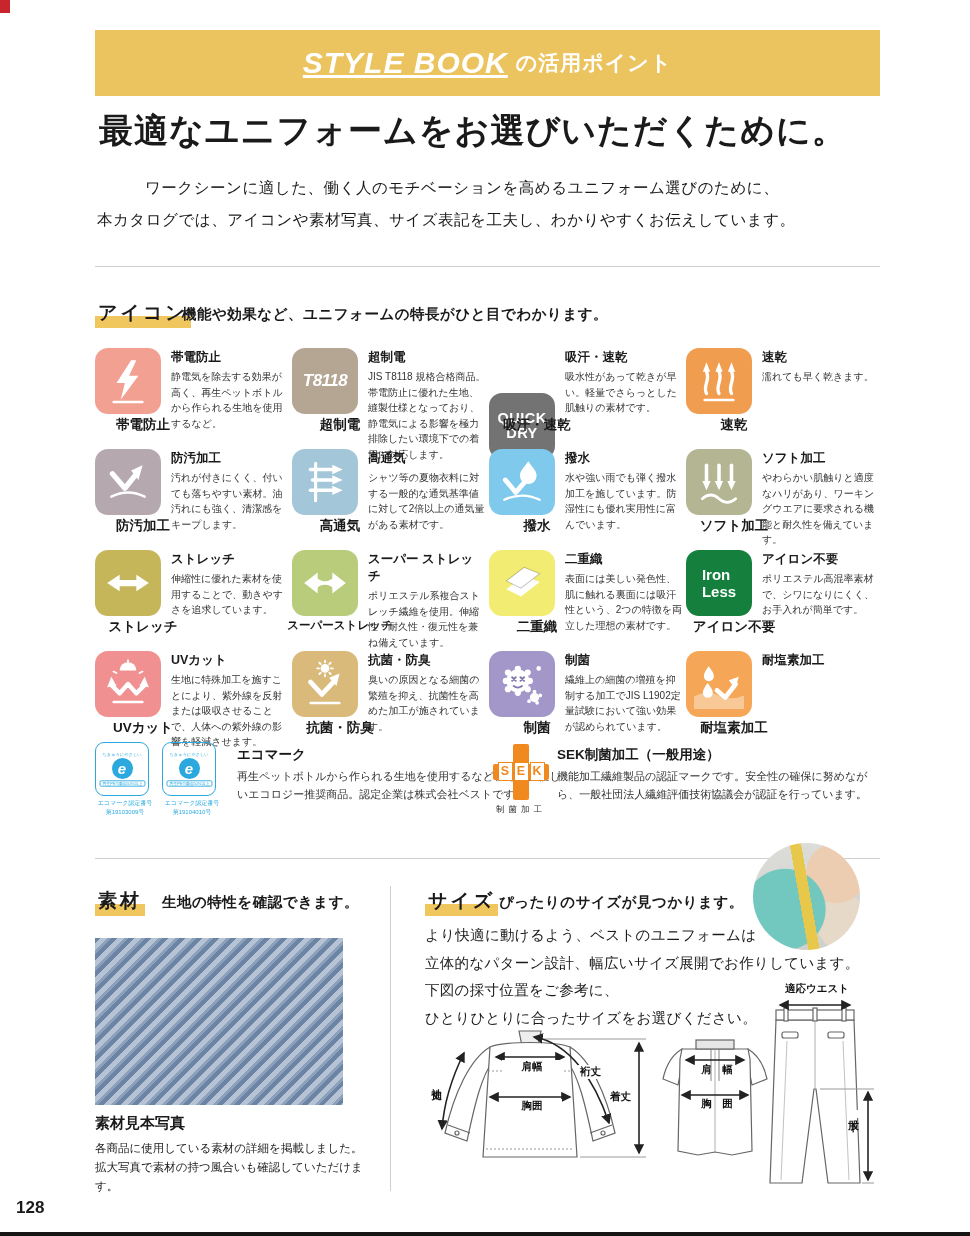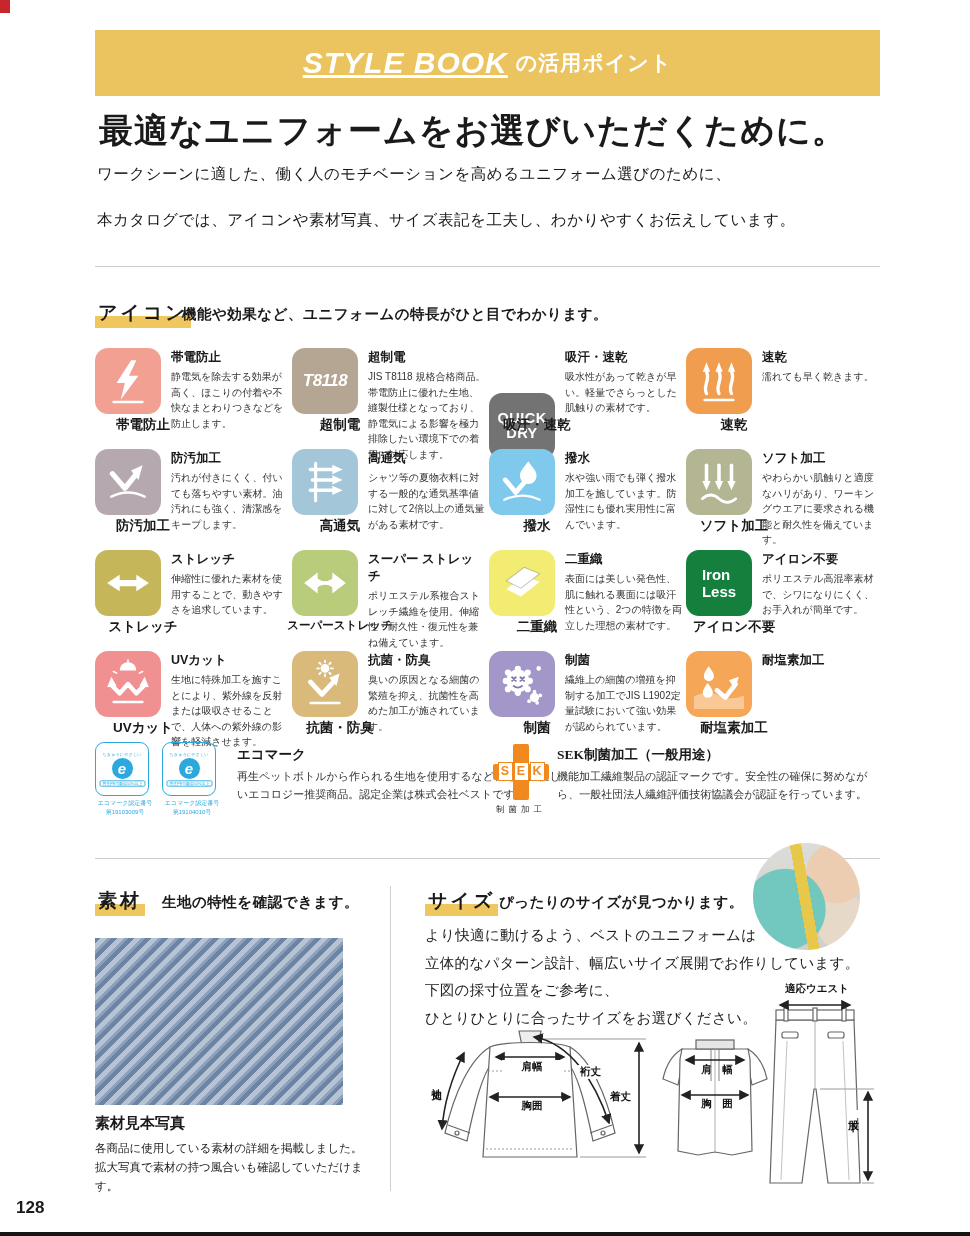--- a/index.html
+++ b/index.html
@@ -5,21 +5,21 @@
   html,body{margin:0;padding:0;background:#fff;}
   .page{position:relative;width:970px;height:1236px;background:#fff;overflow:hidden;
         font-family:"Liberation Sans","DejaVu Sans",sans-serif;color:#1a1a1a;}
   .corner-mark{position:absolute;left:0;top:0;width:10px;height:13px;background:#c9252d;}
   .banner{position:absolute;left:95px;top:30px;width:785px;height:66px;background:#ecc45f;
           display:flex;align-items:center;justify-content:center;}
   .b-en{color:#fff;font-weight:800;font-style:italic;font-size:30px;letter-spacing:1px;text-decoration:underline;}
   .b-ja{color:#fff;font-weight:800;font-size:21px;margin-left:8px;letter-spacing:1px;}
   .main-title{position:absolute;left:99px;top:108px;margin:0;font-size:34px;font-weight:900;letter-spacing:1px;}
   .intro-line{position:absolute;left:97px;font-size:15.5px;font-weight:500;letter-spacing:.5px;}
-  .il1{top:164px;} .il2{top:210px;}
+  .il1{top:178px;margin-left:48px;} .il2{top:210px;}
   .divider{position:absolute;left:95px;width:785px;height:1px;background:#cfcfcf;}
   .d1{top:266px;} .d2{top:858px;}
   .sec-head{position:absolute;display:inline-block;font-size:19px;font-weight:800;letter-spacing:3px;
             background:linear-gradient(transparent 56%, #f0c65e 56%);padding:0 3px 2px;}
   .sec-sub{position:absolute;font-size:14.5px;font-weight:600;letter-spacing:.5px;}
   .icon-head{left:95px;top:300px;} .icon-sub{left:182px;top:305px;}
   .icon-grid{position:absolute;left:95px;top:348px;width:790px;display:grid;
              grid-template-columns:repeat(4,197px);grid-auto-rows:101px;}
   .icell{position:relative;}
   .tile{position:absolute;left:0;top:0;width:66px;height:66px;border-radius:13px;
@@ -49,21 +49,21 @@
   .cert-title{font-size:13.5px;font-weight:700;margin-bottom:4px;}
   .cert-desc{font-size:11px;line-height:1.6;color:#333;}
   .sek{position:absolute;left:395px;top:2px;width:62px;text-align:center;}
   .sek-cross{position:relative;width:56px;height:56px;margin:0 auto;}
   .sek-v{position:absolute;left:20px;top:0;width:16px;height:56px;background:#f08a1e;border-radius:2px;}
   .sek-h{position:absolute;left:0;top:20px;width:56px;height:16px;background:#f08a1e;border-radius:2px;}
   .sek-letters{position:absolute;left:0;top:18px;width:56px;display:flex;justify-content:center;gap:1px;}
   .sek-letters span{width:15px;height:19px;background:#fff;border:1.5px solid #f08a1e;box-sizing:border-box;
                     color:#f08a1e;font-weight:800;font-size:12.5px;line-height:16px;text-align:center;}
   .sek-cap{font-size:8.5px;letter-spacing:4px;margin-top:4px;color:#333;white-space:nowrap;}
-  .sek-text{position:absolute;left:462px;top:4px;width:330px;font-family:Liberation Serif, serif;}
+  .sek-text{position:absolute;left:462px;top:4px;width:330px;}
   
   .vdiv{position:absolute;left:390px;top:886px;width:1px;height:305px;background:#cfcfcf;}
   .mat-head{left:95px;top:888px;} .mat-sub{left:162px;top:893px;}
   .fabric-photo{position:absolute;left:95px;top:938px;width:248px;height:167px;
     background:
       linear-gradient(rgba(90,115,150,.12),rgba(90,115,150,.12)),
       repeating-linear-gradient(135deg,#6f87a6 0 4px,#c2cedd 4px 9px,#93a7c0 9px 12px);}
   .photo-title{position:absolute;left:95px;top:1114px;font-size:15px;font-weight:800;}
   .photo-desc{position:absolute;left:95px;top:1139px;width:268px;font-size:11.5px;line-height:1.65;color:#222;}
   .size-head{left:425px;top:888px;} .size-sub{left:499px;top:893px;}
@@ -115,21 +115,21 @@
       <div class="icell">
         <div class="tile" style="background: rgb(242, 160, 145);">
           <svg viewBox="0 0 48 48">
             <polygon fill="#fff" points="27,4 13,26 21,26 17,42 34,19 25,19 32,4"></polygon>
             <rect fill="#fff" x="9" y="43" width="30" height="2.4" rx="1.2"></rect>
           </svg>
         </div>
         <div class="tile-label">帯電防止</div>
         <div class="itxt">
           <div class="ititle">帯電防止</div>
-          <div class="idesc">静電気を除去する効果が高く、ほこりの付着や不快なまとわりつきなどを防止します。</div>
+          <div class="idesc">静電気を除去する効果が高く、再生ペットボトルから作られる生地を使用するなど。</div>
         </div>
       </div>
       <div class="icell">
         <div class="tile" style="background: rgb(181, 166, 148);">
           <div class="badge badge-super-antistatic">
             <div>T8118</div>
           </div>
         </div>
         <div class="tile-label">超制電</div>
         <div class="itxt">

